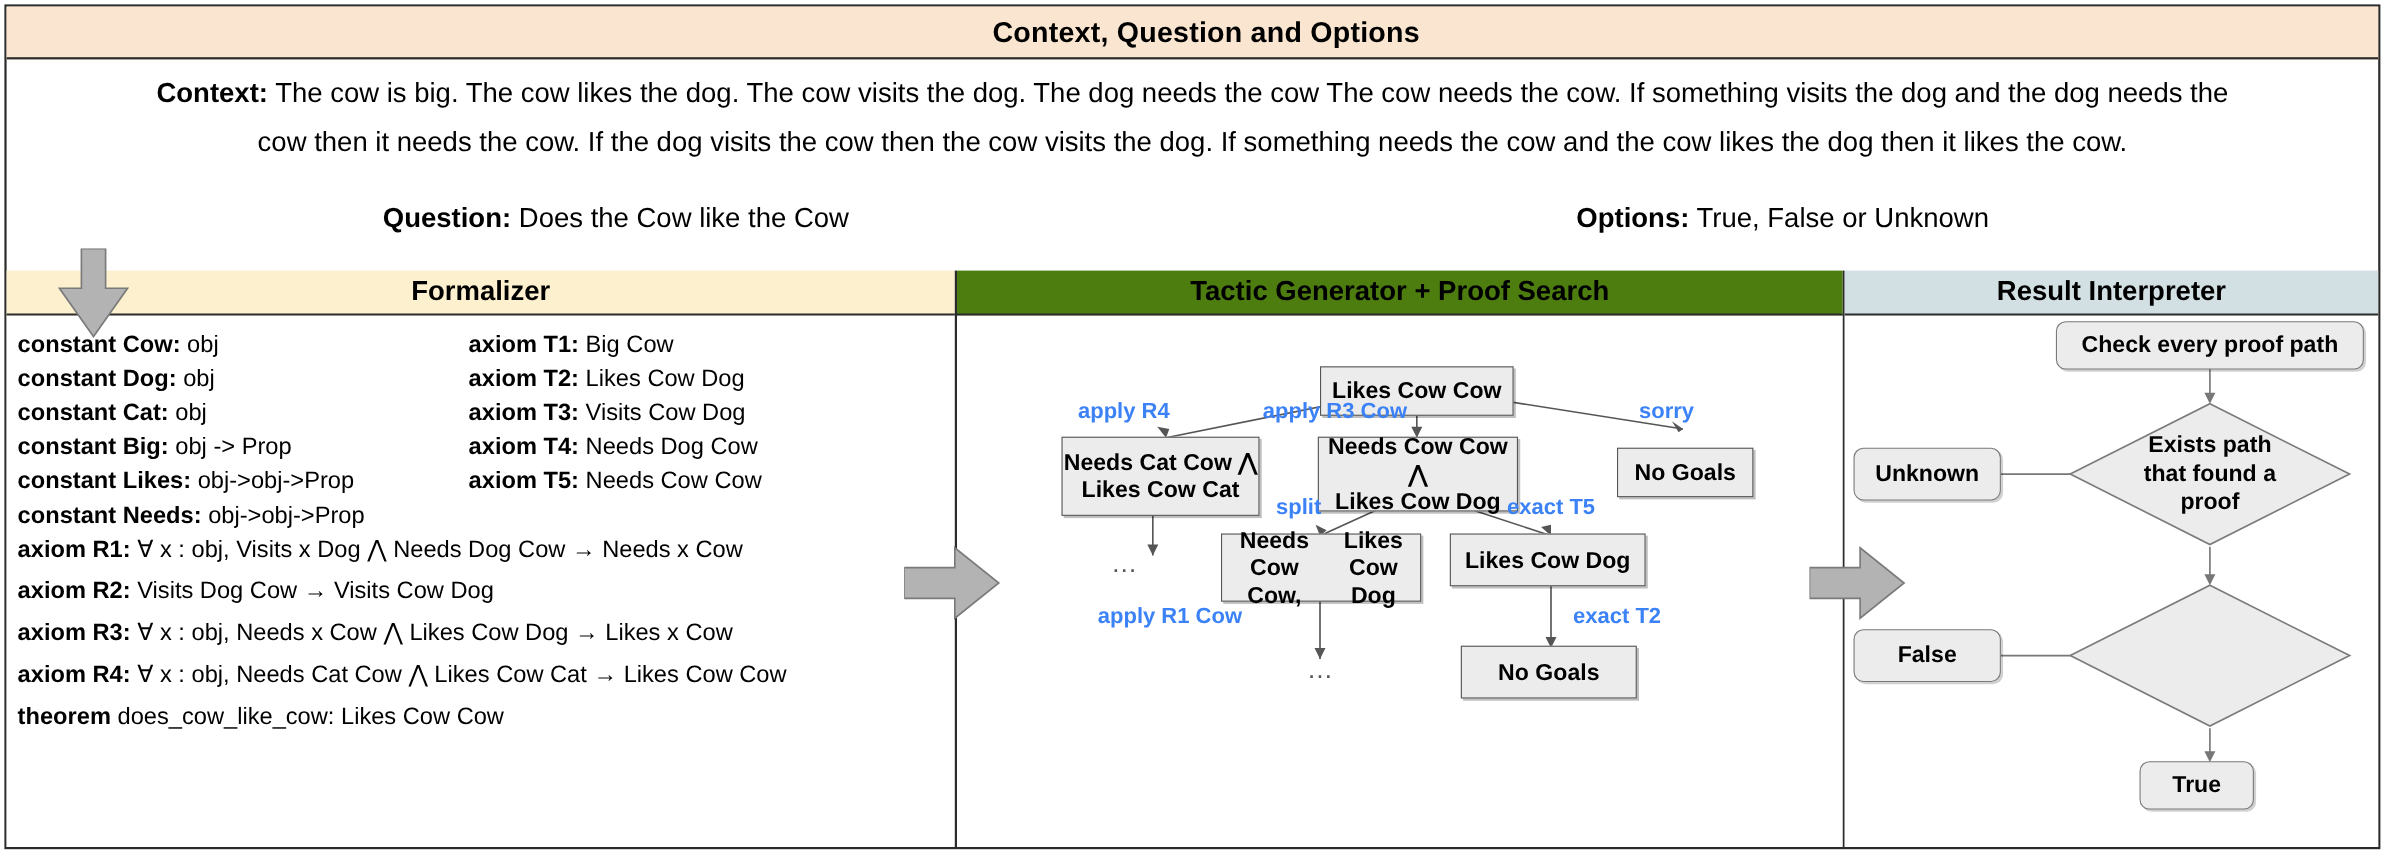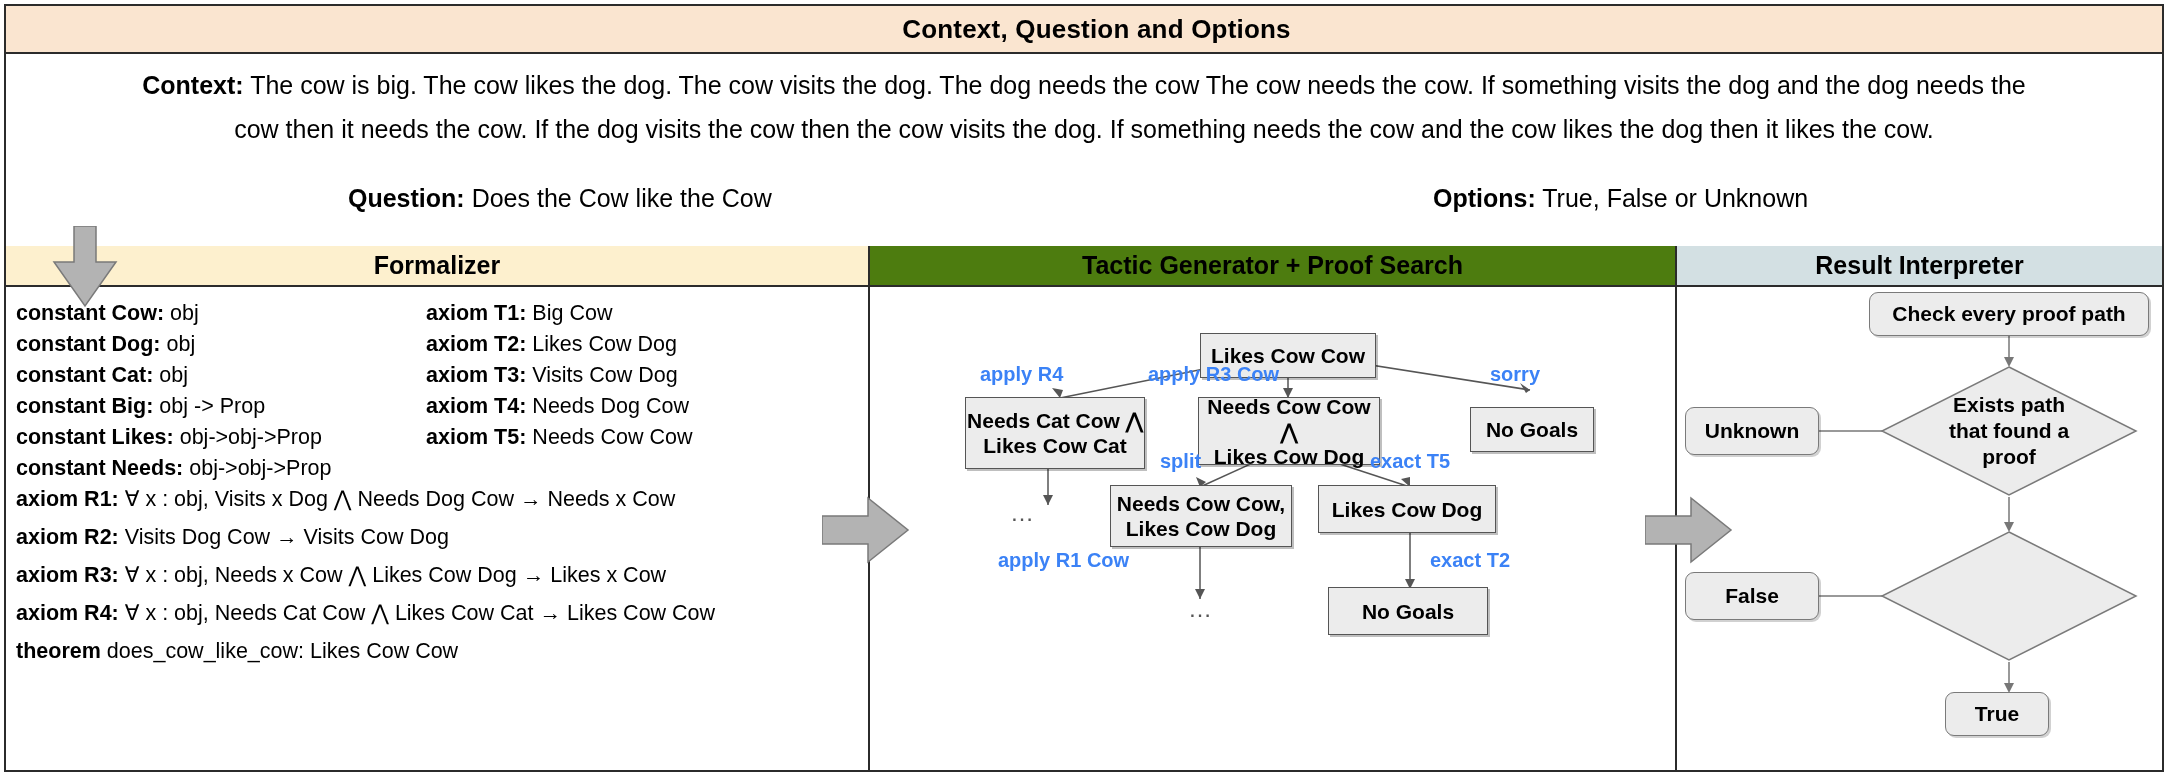--- a/index.html
+++ b/index.html
@@ -291,21 +291,21 @@
           <span class="l2">Likes Cow Cat</span>
         </div>
 
         <div class="node" style="left:328px; top:110px; width:182px; height:68px; flex-direction:column;">
           <span class="l2">Needs Cow Cow ⋀</span>
           <span class="l2">Likes Cow Dog</span>
         </div>
 
         <div class="node" style="left:600px; top:120px; width:124px; height:45px;">No Goals</div>
 
-        <div class="node" style="left:240px; top:198px; width:182px; height:62px; flex-direction:column;">
+        <div class="node" style="left:240px; top:198px; width:182px; height:62px; flex-direction:row;">
           <span class="l2">Needs Cow Cow,</span>
           <span class="l2">Likes Cow Dog</span>
         </div>
 
         <div class="node" style="left:448px; top:198px; width:178px; height:48px;">Likes Cow Dog</div>
 
         <div class="node" style="left:458px; top:300px; width:160px; height:48px;">No Goals</div>
 
         <div class="tlabel" style="left:110px; top:76px;">apply  R4</div>
         <div class="tlabel" style="left:278px; top:76px;">apply  R3 Cow</div>

